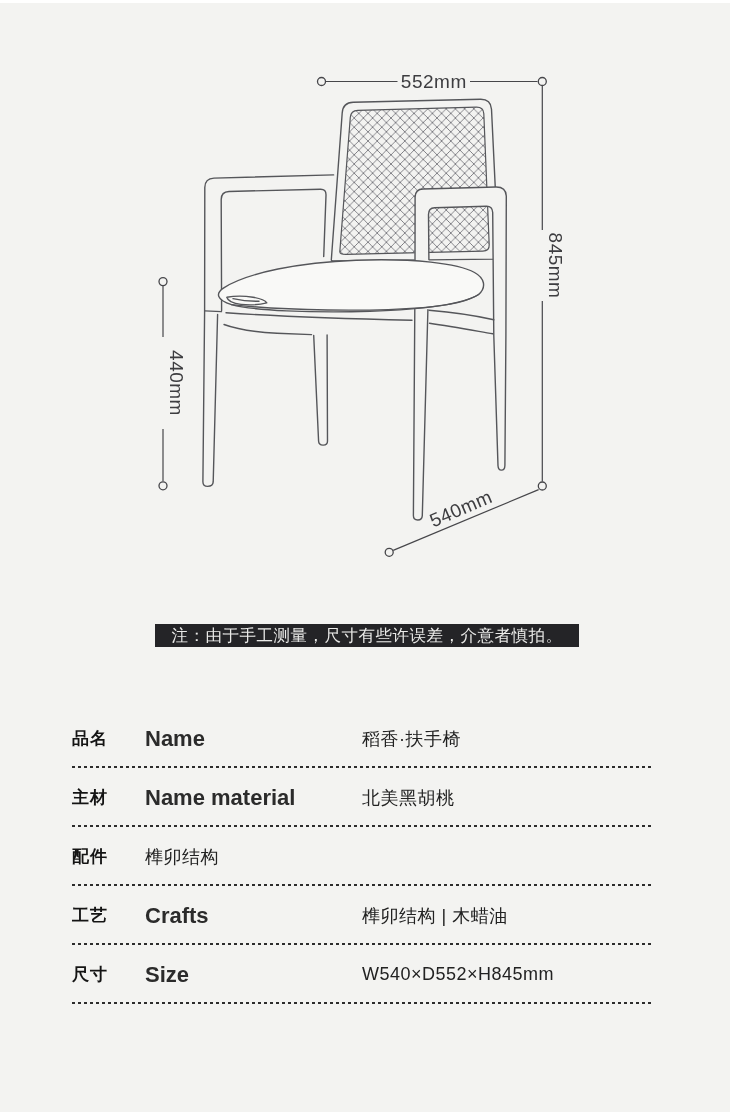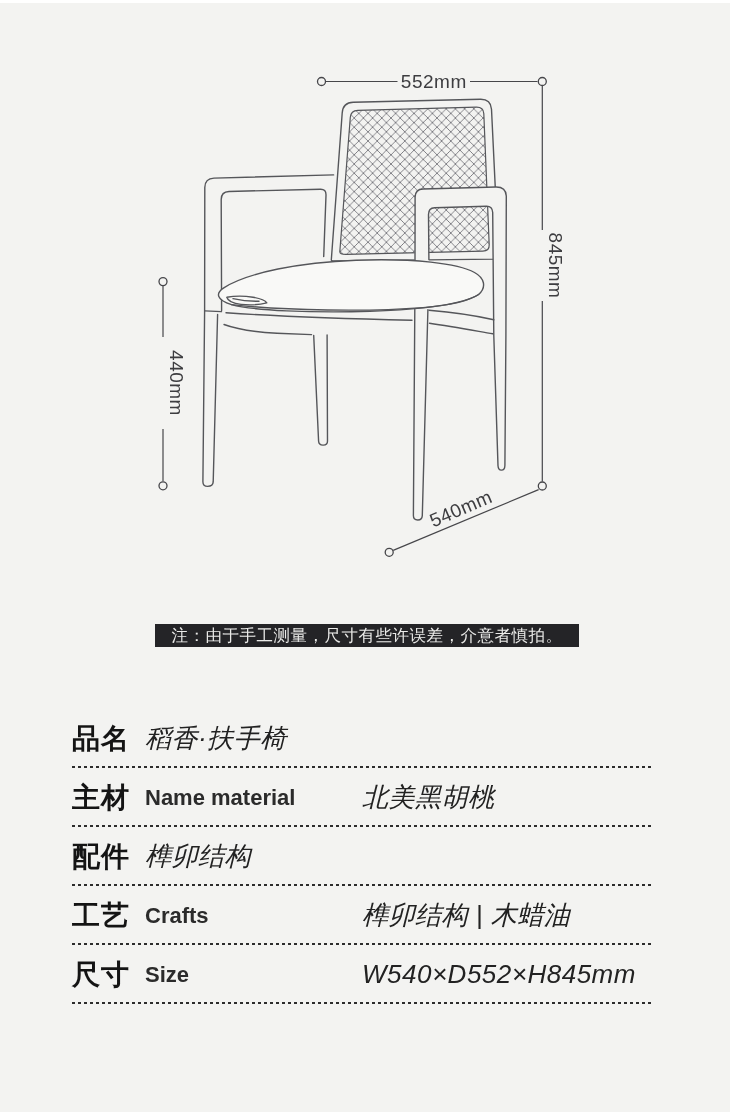--- a/index.html
+++ b/index.html
@@ -19,23 +19,23 @@
   }
   
   .spec-table{position:absolute;left:72px;top:706px;width:580px;}
   .spec-row{
     position:relative;height:59px;display:flex;align-items:center;
   }
   .spec-row::after{
     content:"";position:absolute;left:0;right:0;bottom:0;height:1.6px;
     background:repeating-linear-gradient(to right,#2c2c2c 0 3.5px,transparent 3.5px 6px);
   }
-  .cell-cn{width:73px;font-size:28px;font-weight:700;color:#141414;letter-spacing:1px;}
+  .cell-cn{width:73px;font-size:17px;font-weight:700;color:#141414;letter-spacing:1px;}
   .cell-en{width:217px;font-size:22px;font-weight:700;color:#2b2b2b;}
-  .cell-val{flex:1;font-size:26px;font-weight:400;color:#222;letter-spacing:.5px;font-style:italic;}
+  .cell-val{flex:1;font-size:18px;font-weight:400;color:#222;letter-spacing:.5px;}
 </style>
 </head>
 <body>
 
 <div id="canvas">
 
   <svg id="figure" viewBox="0 0 730 600" xmlns="http://www.w3.org/2000/svg">
     <defs>
       <pattern id="mesh" width="9.2" height="9.2" patternUnits="userSpaceOnUse">
         <path d="M-1,10.2 L10.2,-1 M-1,-1 L10.2,10.2" stroke="#73737a" stroke-width="0.85" fill="none"></path>
@@ -102,20 +102,21 @@
   </svg>
 
   <div class="note-bar">
     <span>注：由于手工测量，尺寸有些许误差，介意者慎拍。</span>
   </div>
 
   <div class="spec-table">
 
     <div class="spec-row">
       <div class="cell-cn">品名</div>
+      <div class="cell-en">Name</div>
       <div class="cell-val">稻香·扶手椅</div>
     </div>
 
     <div class="spec-row">
       <div class="cell-cn">主材</div>
       <div class="cell-en">Name material</div>
       <div class="cell-val">北美黑胡桃</div>
     </div>
 
     <div class="spec-row">

